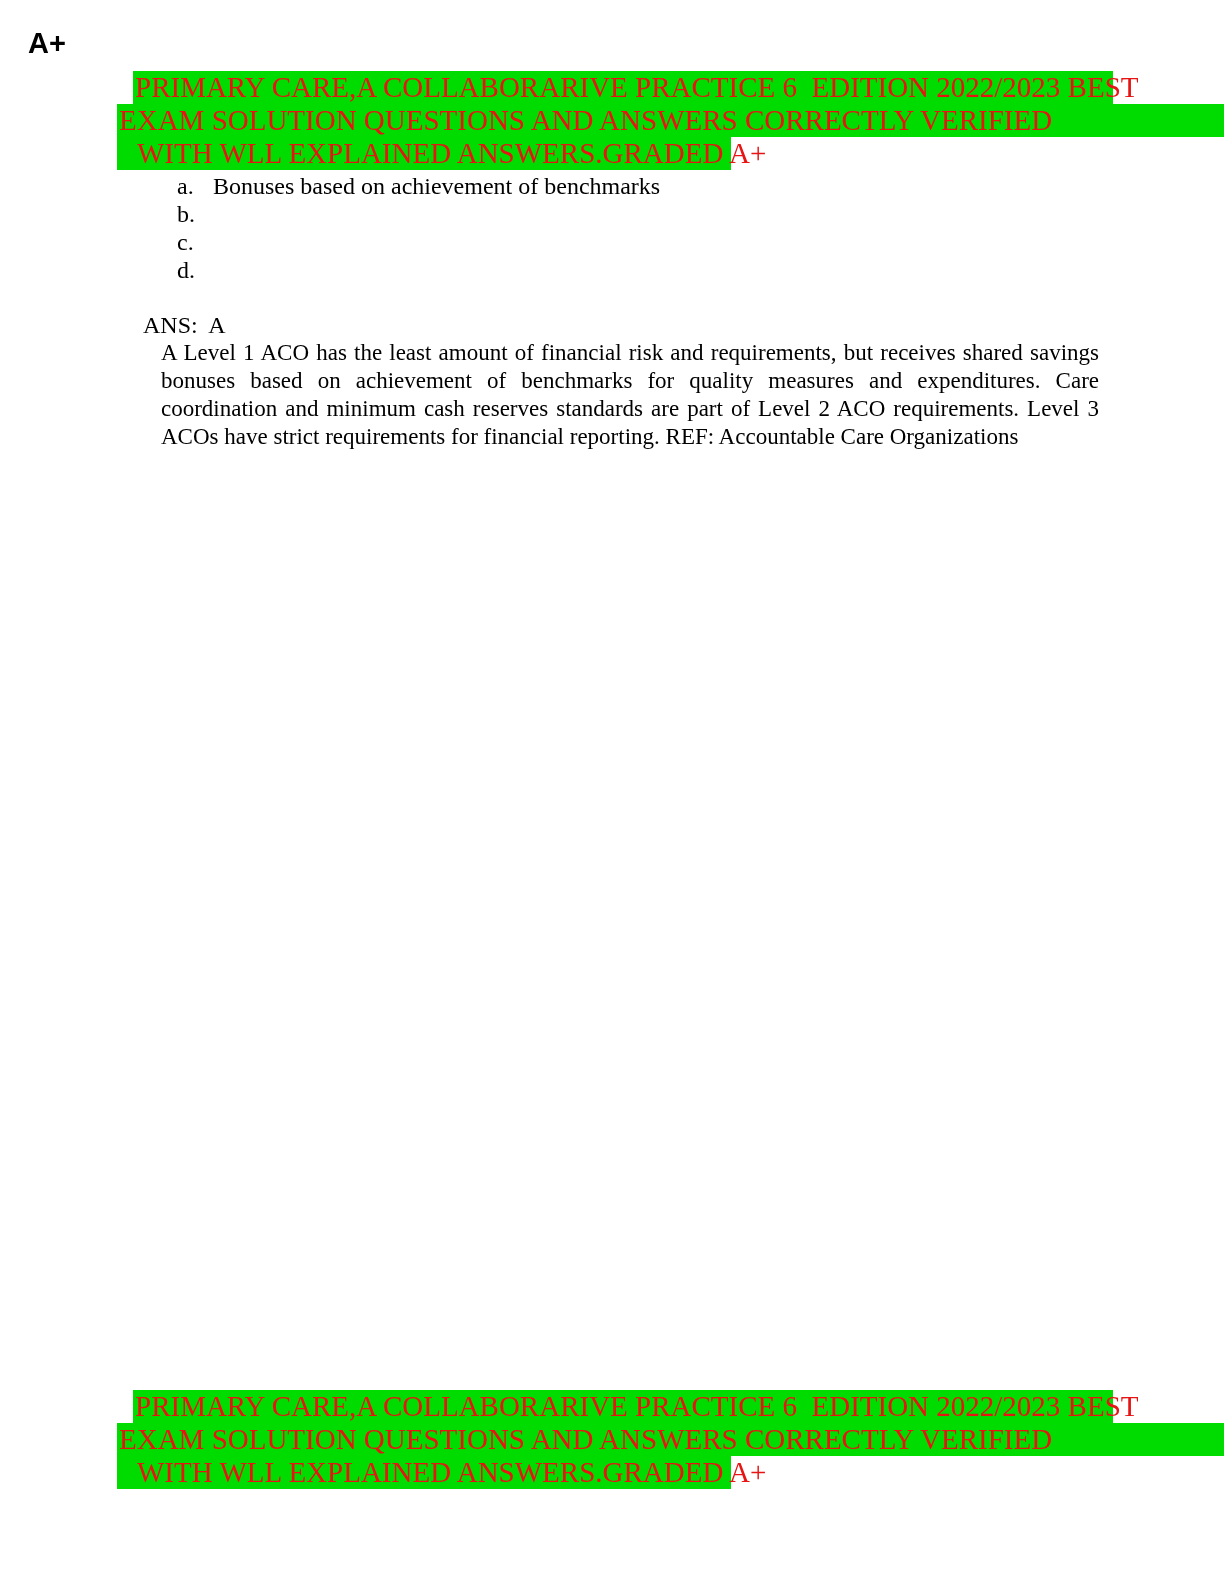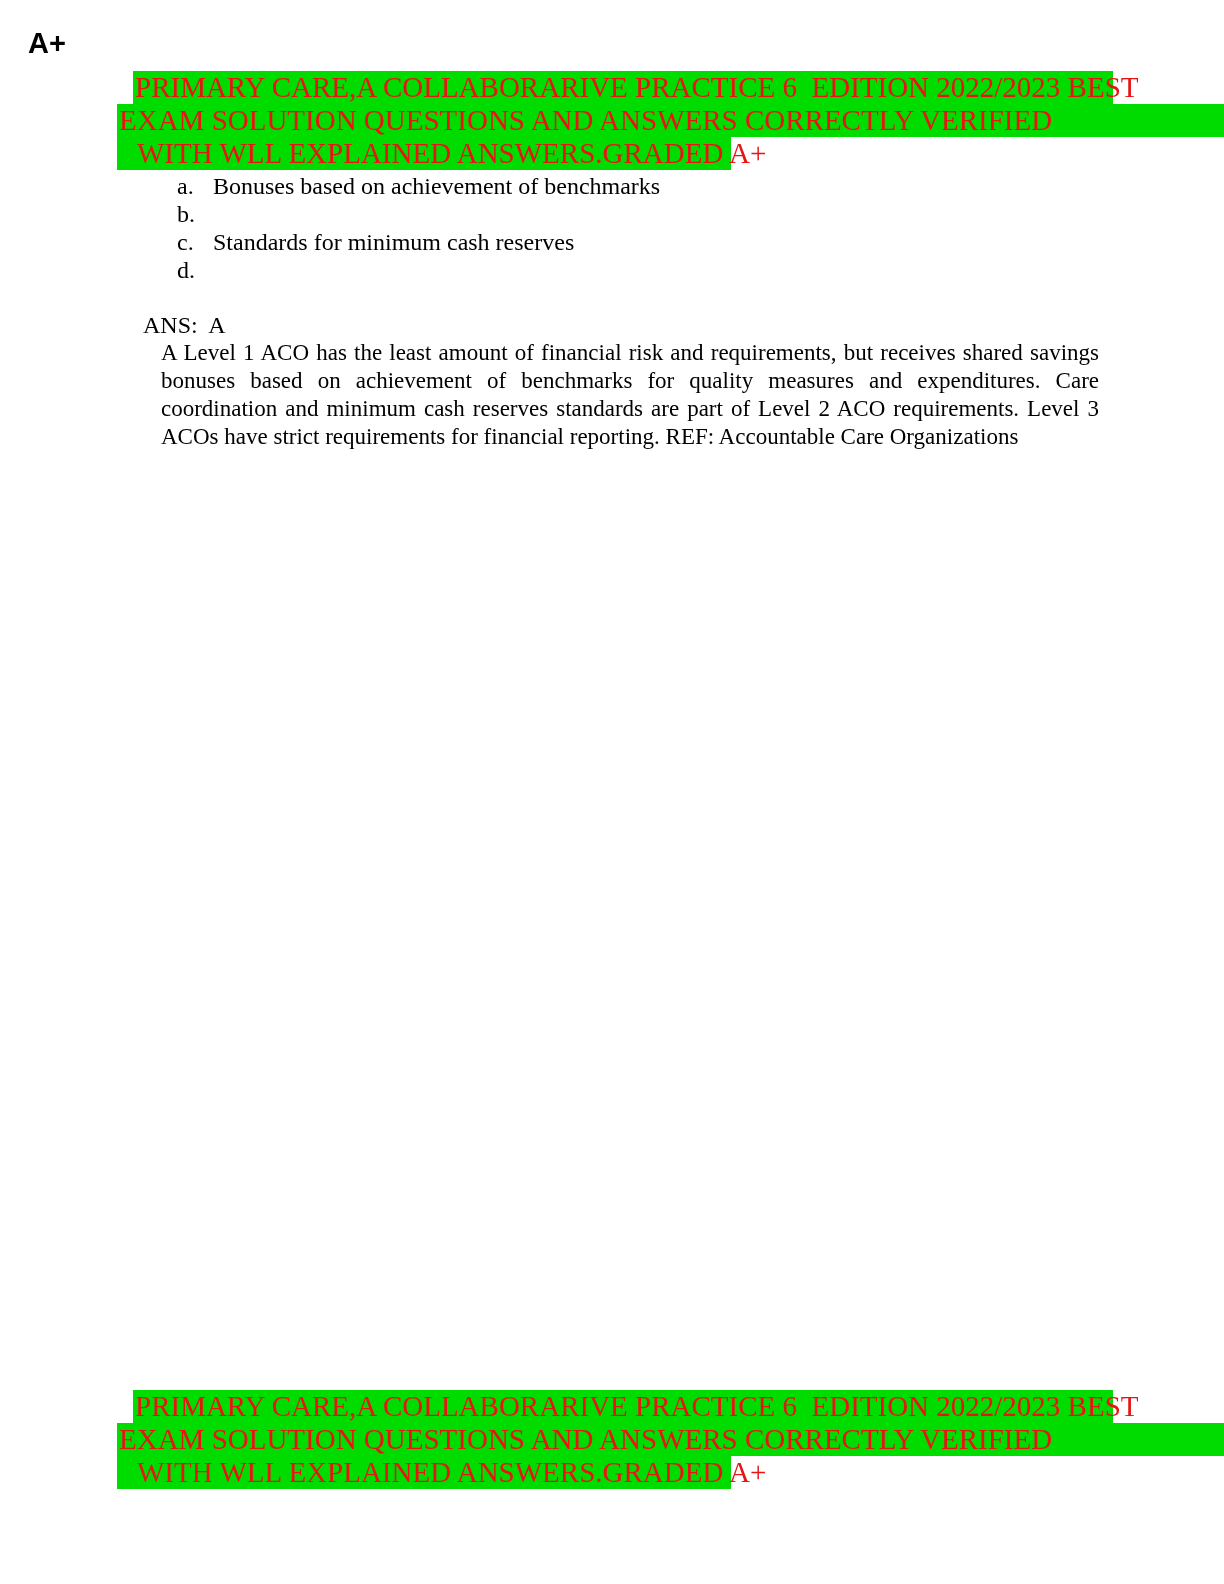--- a/index.html
+++ b/index.html
@@ -98,21 +98,20 @@
   <div class="options">
     <div class="option-row">
       <span class="opt-letter">a.</span>
       <span class="opt-text">Bonuses based on achievement of benchmarks</span>
     </div>
     <div class="option-row">
       <span class="opt-letter">b.</span>
     </div>
     <div class="option-row">
       <span class="opt-letter">c.</span>
-      <span class="opt-text">Standards for minimum cash reserves</span>
     </div>
     <div class="option-row">
       <span class="opt-letter">d.</span>
     </div>
   </div>
 
   <div class="answer-label">ANS:  A</div>
 
   <div class="explanation">A Level 1 ACO has the least amount of financial risk and requirements, but receives shared savings bonuses based on achievement of benchmarks for quality measures and expenditures. Care coordination and minimum cash reserves standards are part of Level 2 ACO requirements. Level 3 ACOs have strict requirements for financial reporting. REF: Accountable Care Organizations</div>
 

